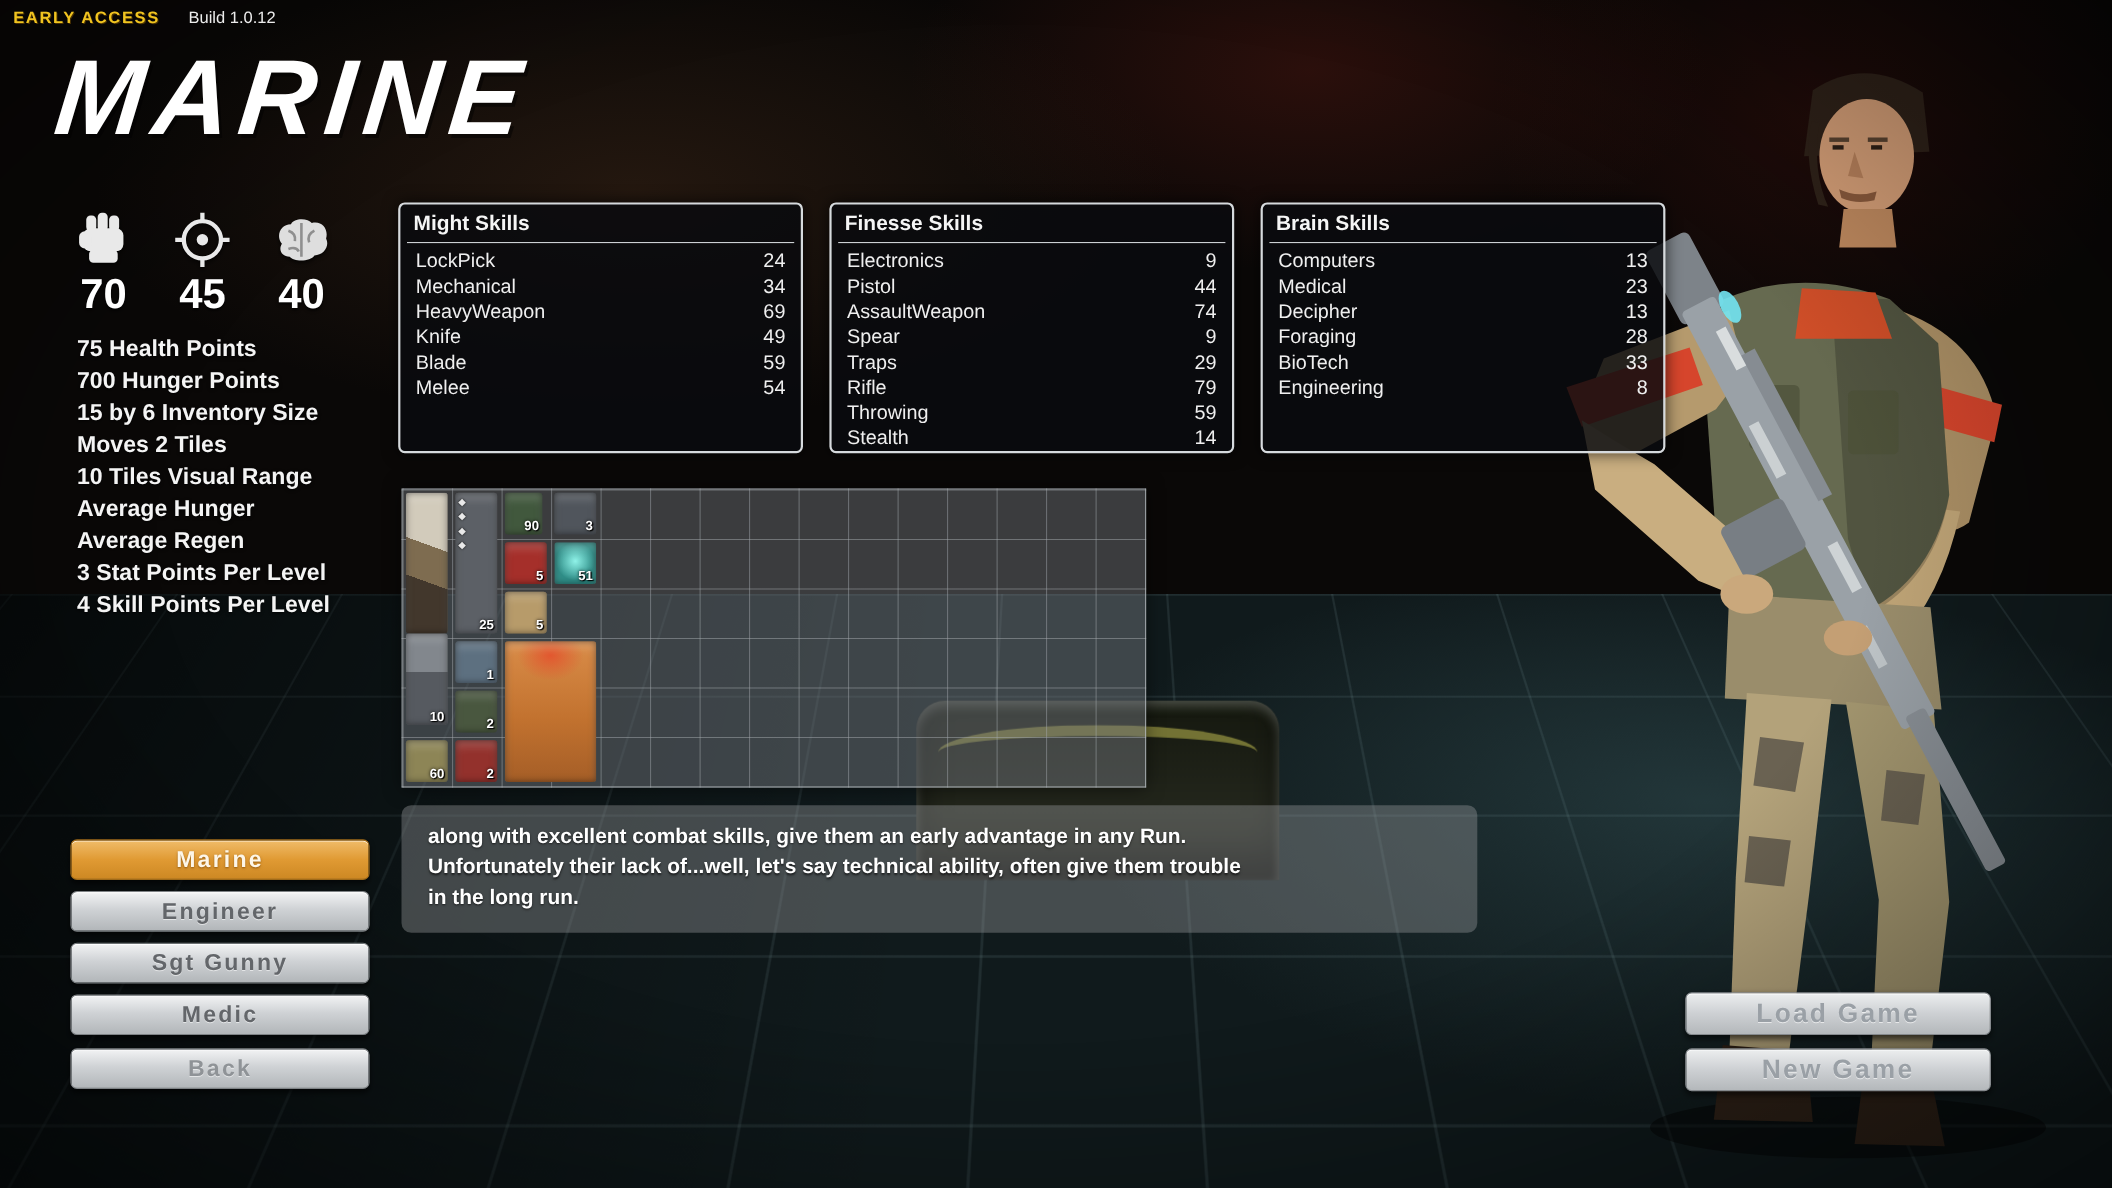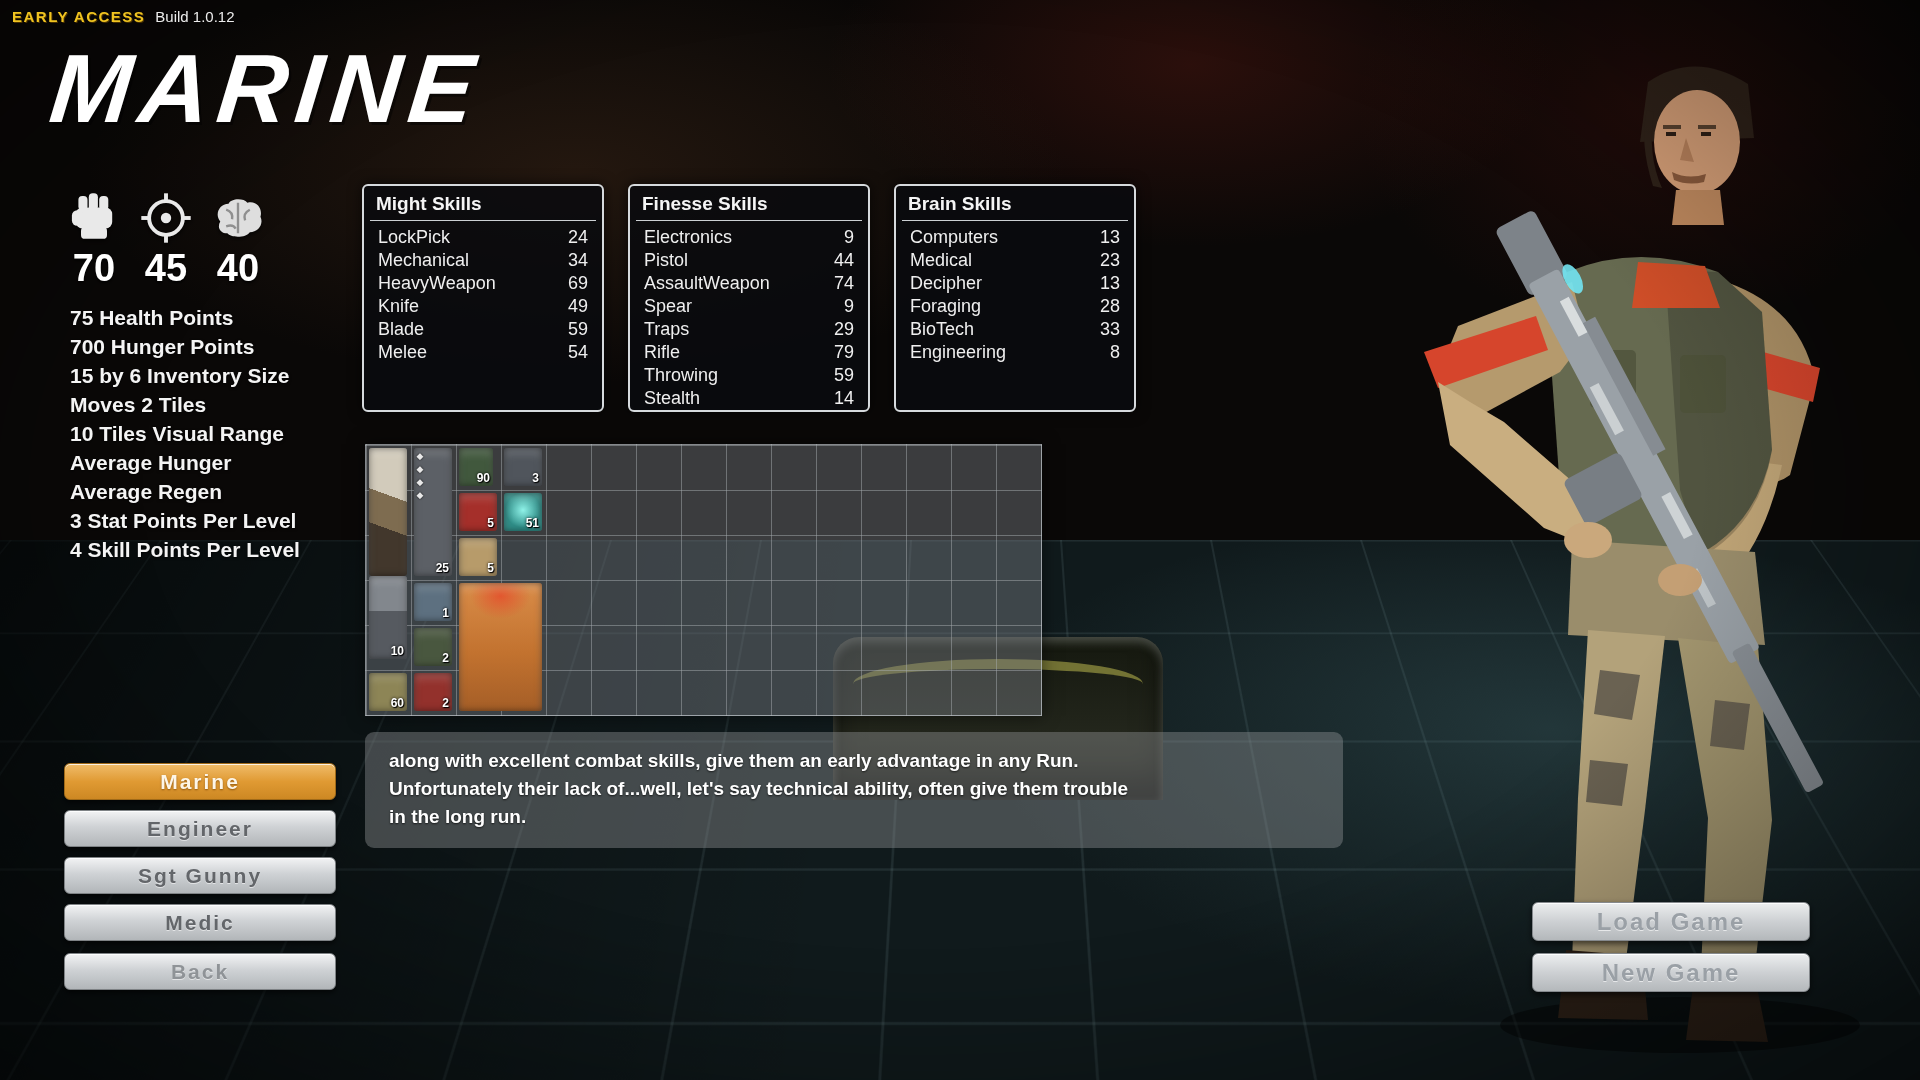--- a/index.html
+++ b/index.html
@@ -28,46 +28,46 @@
     box-shadow:inset 0 5px 10px rgba(215,222,215,0.28), inset 0 -20px 30px rgba(0,0,0,0.6);}
   .bg-machine::before{content:'';position:absolute;left:6%;top:22px;width:88%;height:40px;
     border-radius:50%;border-top:10px solid #83823a;opacity:0.85;}
   .bg-vignette{position:absolute;inset:0;z-index:2;pointer-events:none;
     background:radial-gradient(ellipse at 48% 45%, transparent 55%, rgba(0,0,0,0.55) 100%);}
 
   
   .character{position:absolute;left:1120px;top:20px;width:760px;height:1040px;z-index:1;}
 
   
-  .topbar{position:absolute;left:12px;top:8px;z-index:4;display:flex;gap:10px;align-items:baseline;}
+  .topbar{position:absolute;left:12px;top:8px;z-index:4;display:flex;gap:26px;align-items:baseline;}
   .ea-label{font-size:15px;font-weight:bold;letter-spacing:1.5px;color:#f0c420;
     text-shadow:1px 1px 0 rgba(90,60,0,0.8);}
   .build-label{font-size:15px;color:#ececec;}
 
   
   .title{position:absolute;left:46px;top:40px;z-index:4;font-size:97px;line-height:1;
     font-weight:bold;font-style:italic;color:#ffffff;letter-spacing:8px;
     transform:skewX(-6deg);transform-origin:left bottom;
     text-shadow:3px 3px 0 rgba(0,0,0,0.45);}
 
   
-  .attrs{position:absolute;left:58px;top:192px;z-index:4;display:flex;}
+  .attrs{position:absolute;left:58px;top:192px;z-index:4;display:flex;gap:18px;}
   .attr{width:72px;display:flex;flex-direction:column;align-items:center;}
   .attr-icon svg{width:52px;height:52px;display:block;filter:drop-shadow(0 2px 2px rgba(0,0,0,0.7));}
   .attr-value{font-size:38px;font-weight:bold;color:#ffffff;margin-top:3px;
     text-shadow:0 2px 3px rgba(0,0,0,0.85);}
 
   
   .stats-list{position:absolute;left:70px;top:303px;z-index:4;}
   .stat-line{font-size:21px;font-weight:bold;color:#f4f4f4;line-height:29px;
     text-shadow:0 1px 3px rgba(0,0,0,0.85);}
 
   
   .skill-panels{position:absolute;left:362px;top:184px;z-index:4;display:flex;gap:24px;}
-  .skill-panel{width:242px;height:228px;box-sizing:border-box;
+  .skill-panel{width:368px;height:228px;box-sizing:border-box;
     background:rgba(10,11,14,0.84);border:2px solid #d6dadd;border-radius:6px;
     padding-top:5px;box-shadow:0 0 14px rgba(0,0,0,0.65);}
   .panel-title{font-size:19px;font-weight:bold;color:#f5f5f5;padding:2px 12px 5px;}
   .panel-rule{height:1px;background:#ccd0d3;margin:0 6px 5px;}
   .skill-row{display:flex;justify-content:space-between;padding:0 14px;
     font-size:18px;line-height:23px;color:#efefef;}
 
   
   .inventory{position:absolute;left:365px;top:444px;width:675px;height:270px;z-index:4;
     background-color:rgba(118,122,128,0.46);

